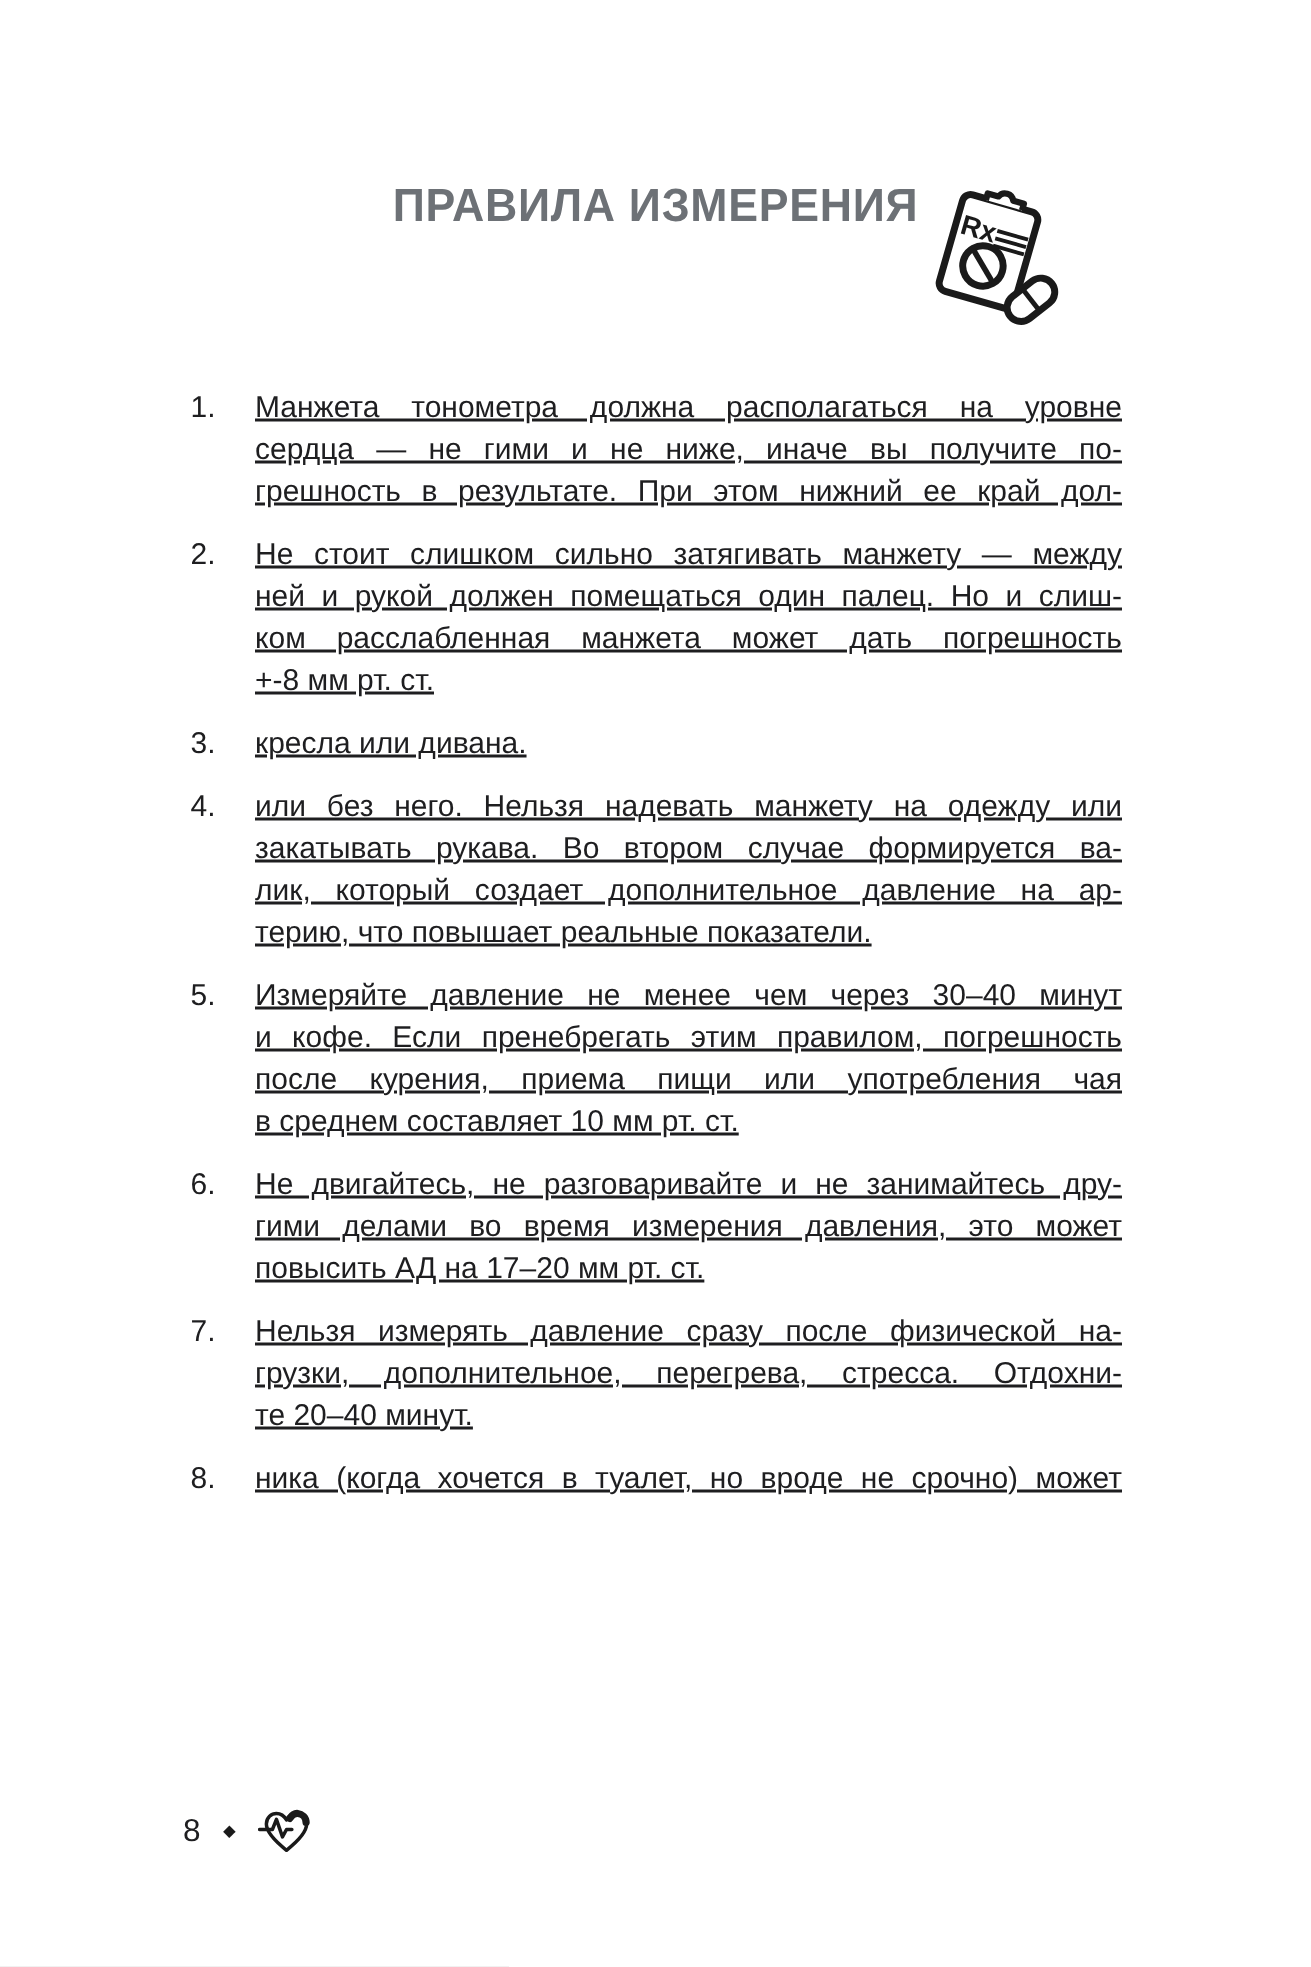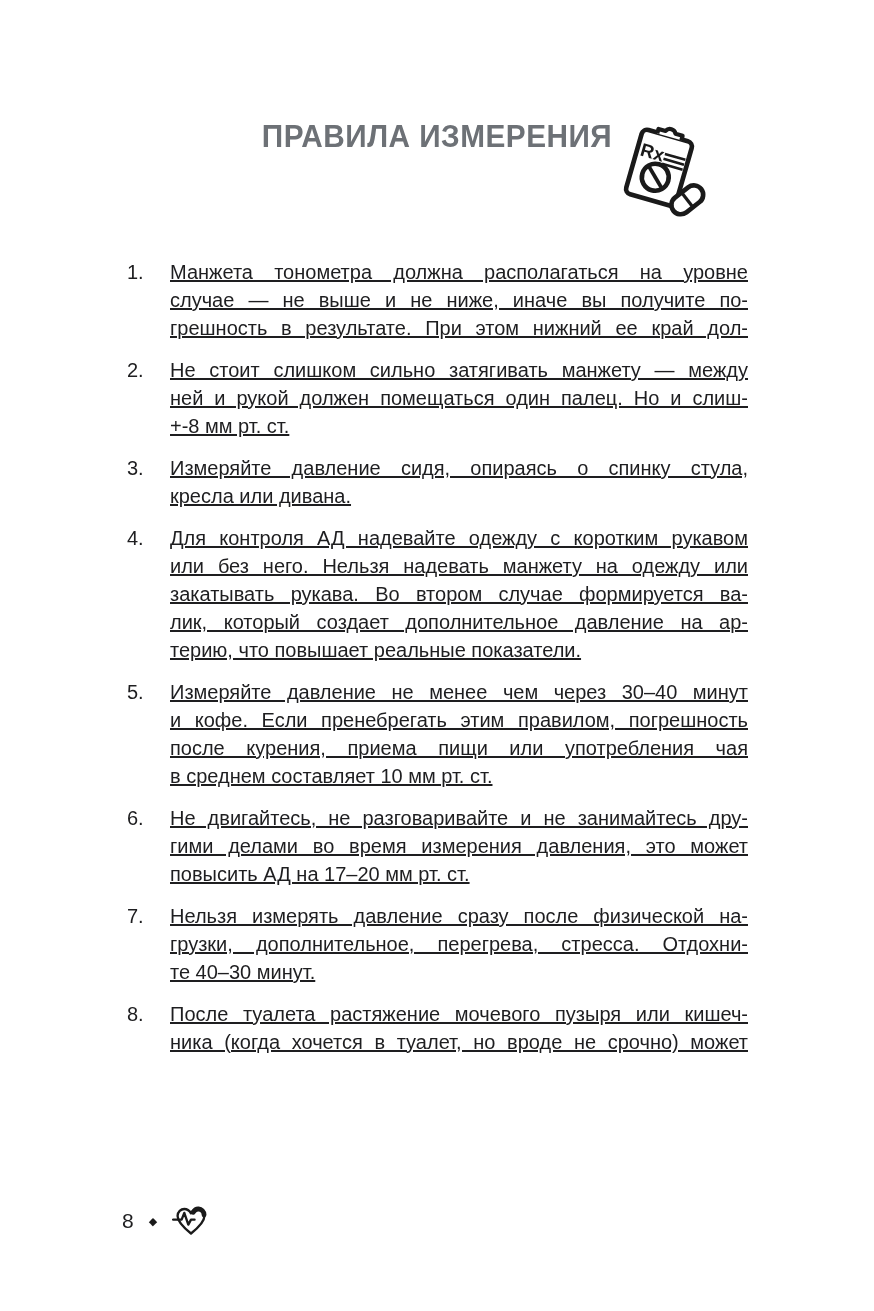--- a/index.html
+++ b/index.html
@@ -94,43 +94,42 @@
       <rect x="61" y="76" width="38" height="20" rx="10"></rect>
       <line x1="80" y1="76" x2="80" y2="96" stroke-width="3.5"></line>
     </g>
   </svg>
 
   <div class="rules-list">
       <div class="rule">
         <div class="rule-number">1.</div>
         <div class="rule-text">
           <div class="jline">Манжета тонометра должна располагаться на уровне</div>
-          <div class="jline">случае — не выше и не ниже, иначе вы получите по-</div>
+          <div class="jline">сердца — не гими и не ниже, иначе вы получите по-</div>
           <div class="jline">грешность в результате. При этом нижний ее край дол-</div>
         </div>
       </div>
       <div class="rule">
         <div class="rule-number">2.</div>
         <div class="rule-text">
           <div class="jline">Не стоит слишком сильно затягивать манжету — между</div>
           <div class="jline">ней и рукой должен помещаться один палец. Но и слиш-</div>
+          <div class="jline">ком расслабленная манжета может дать погрешность</div>
           <div class="jline last">+-8 мм рт. ст.</div>
         </div>
       </div>
       <div class="rule">
         <div class="rule-number">3.</div>
         <div class="rule-text">
-          <div class="jline">Измеряйте давление сидя, опираясь о спинку стула,</div>
           <div class="jline last">кресла или дивана.</div>
         </div>
       </div>
       <div class="rule">
         <div class="rule-number">4.</div>
         <div class="rule-text">
-          <div class="jline">Для контроля АД надевайте одежду с коротким рукавом</div>
           <div class="jline">или без него. Нельзя надевать манжету на одежду или</div>
           <div class="jline">закатывать рукава. Во втором случае формируется ва-</div>
           <div class="jline">лик, который создает дополнительное давление на ар-</div>
           <div class="jline last">терию, что повышает реальные показатели.</div>
         </div>
       </div>
       <div class="rule">
         <div class="rule-number">5.</div>
         <div class="rule-text">
           <div class="jline">Измеряйте давление не менее чем через 30–40 минут</div>
@@ -145,27 +144,26 @@
           <div class="jline">Не двигайтесь, не разговаривайте и не занимайтесь дру-</div>
           <div class="jline">гими делами во время измерения давления, это может</div>
           <div class="jline last">повысить АД на 17–20 мм рт. ст.</div>
         </div>
       </div>
       <div class="rule">
         <div class="rule-number">7.</div>
         <div class="rule-text">
           <div class="jline">Нельзя измерять давление сразу после физической на-</div>
           <div class="jline">грузки, дополнительное, перегрева, стресса. Отдохни-</div>
-          <div class="jline last">те 40–30 минут.</div>
+          <div class="jline last">те 20–40 минут.</div>
         </div>
       </div>
       <div class="rule">
         <div class="rule-number">8.</div>
         <div class="rule-text">
-          <div class="jline">После туалета растяжение мочевого пузыря или кишеч-</div>
           <div class="jline">ника (когда хочется в туалет, но вроде не срочно) может</div>
         </div>
       </div>
     </div>
 
   <div class="page-footer">
     <span class="page-number">8</span>
     <span class="diamond">◆</span>
 
     <svg class="heart-icon" viewBox="0 0 42 38" aria-hidden="true">

